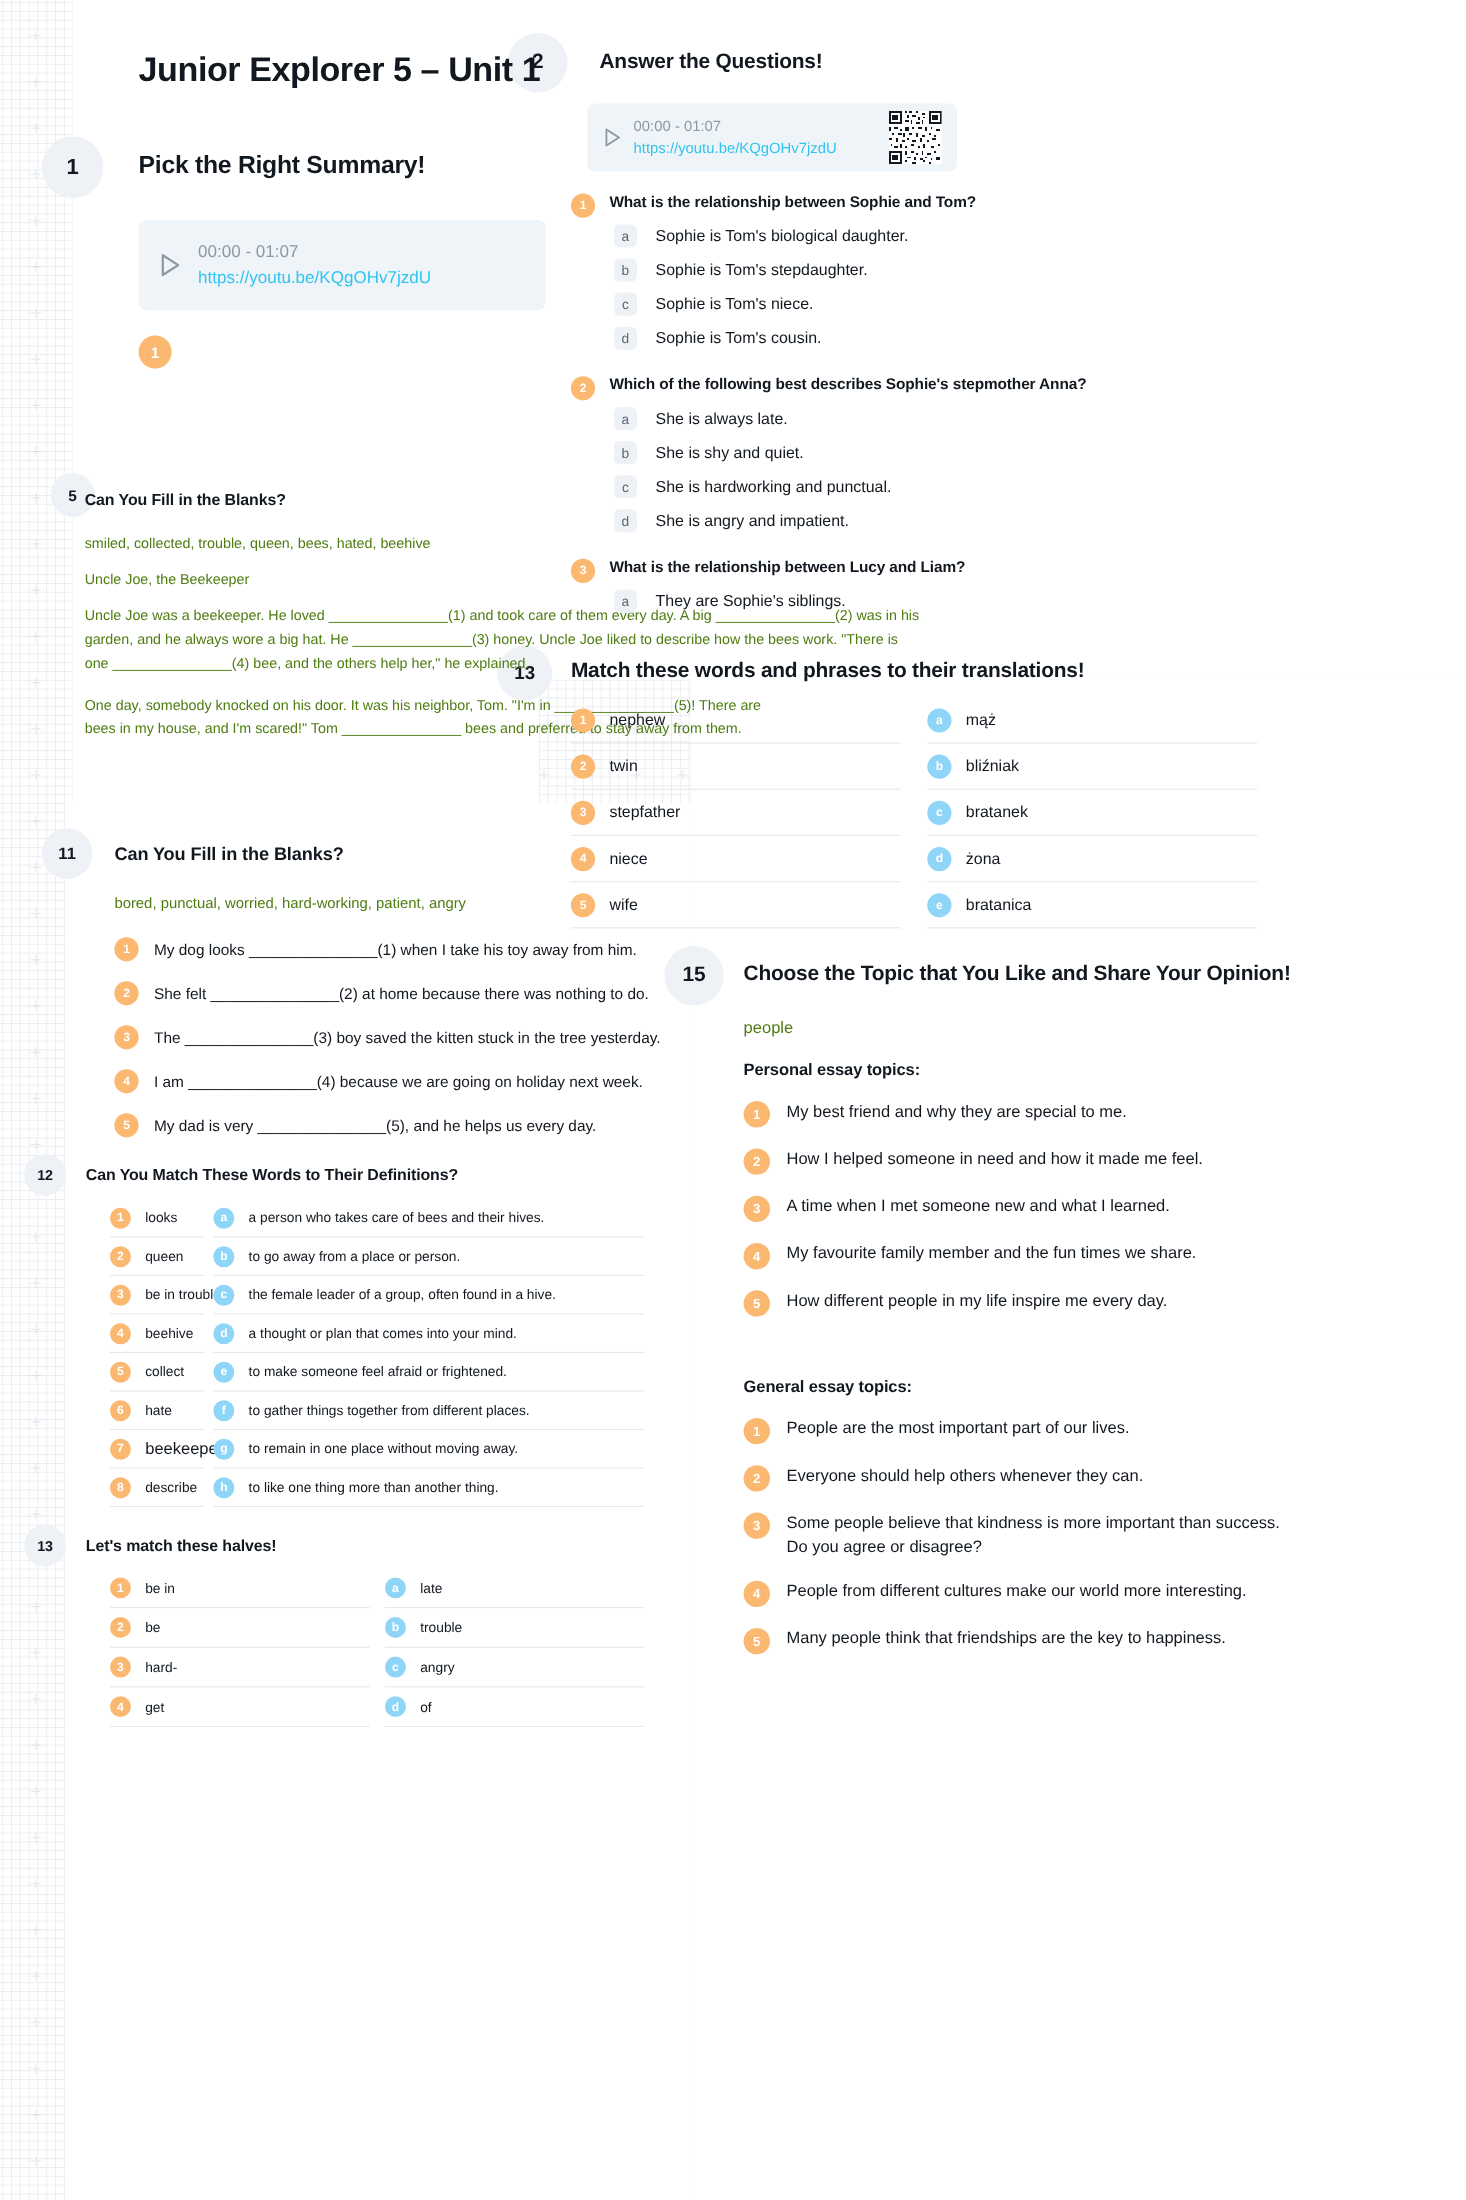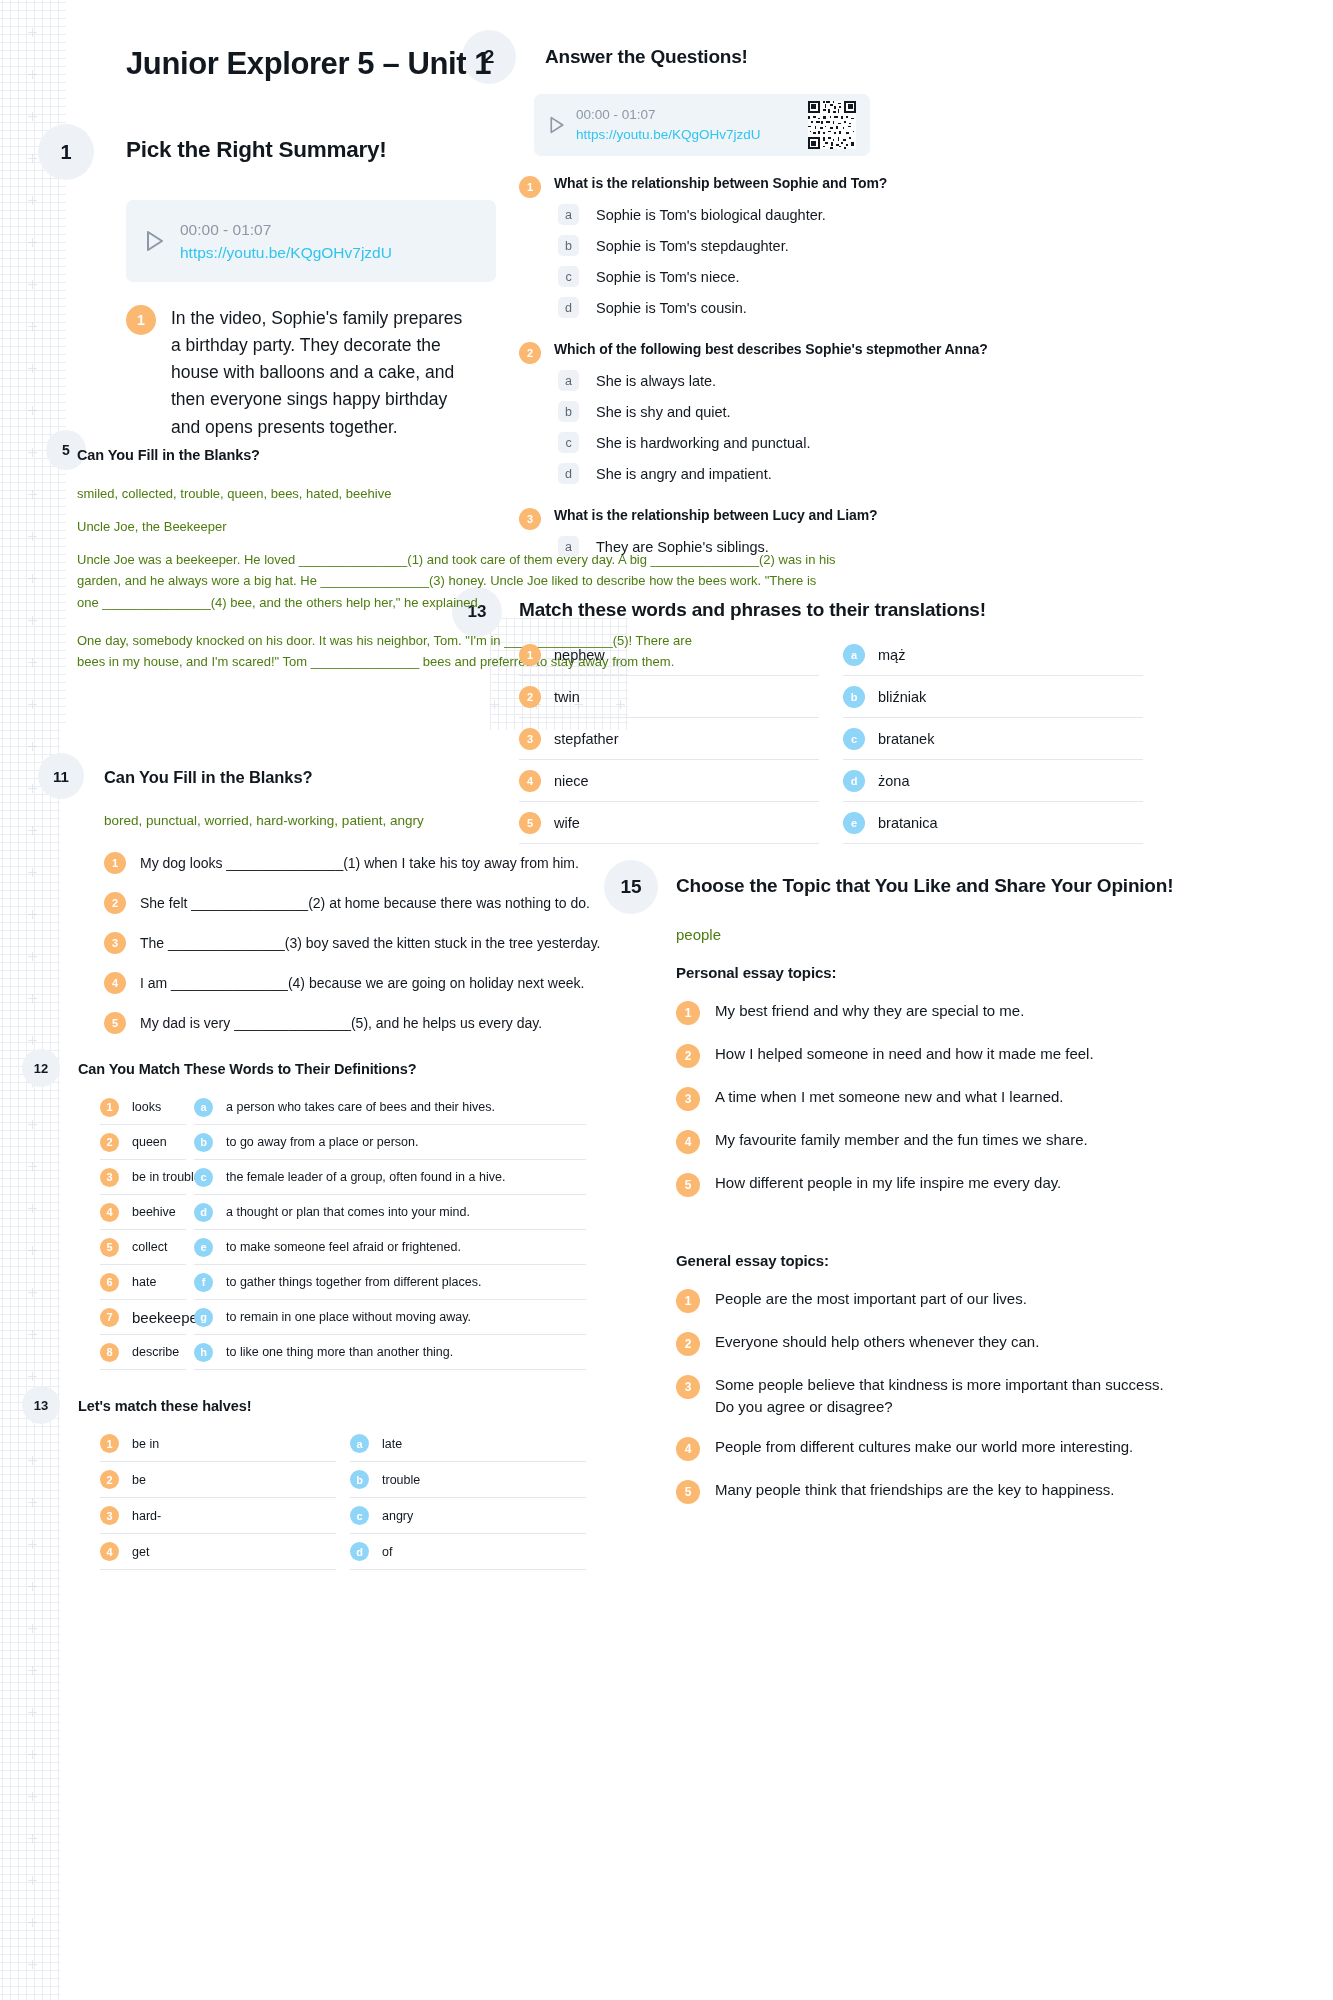--- a/index.html
+++ b/index.html
@@ -276,21 +276,20 @@
     <path d="M4 3 L18 12 L4 21 Z" fill="none" stroke="#8d98a5" stroke-width="2" stroke-linejoin="round"></path>
   </svg>
   <div>
     <div class="media-time">00:00 - 01:07</div>
     <div class="media-url">https://youtu.be/KQgOHv7jzdU</div>
   </div>
 </div>
 
 <div class="row" style="position:absolute; left:126px; top:305px; width:340px; z-index:5;">
   <div class="bullet-o" style="width:30px;height:30px;font-size:14px;margin-right:15px;">1</div>
-  <div style="font-size:17.5px; line-height:1.55; width:300px;">In the video, Sophie's family prepares a birthday party. They decorate the house with balloons and a cake, and then everyone sings happy birthday and opens presents together.</div>
 </div>
 
 <div class="num-bubble" style="left:46px; top:430px; width:40px; height:40px; font-size:14px;">5</div>
 
 <h3 class="sec-title-sm" style="position:absolute; left:77px; top:447px; z-index:5;">Can You Fill in the Blanks?</h3>
 
 <div class="body-txt" style="position:absolute; left:77px; top:483px; width:430px; z-index:5;">smiled, collected, trouble, queen, bees, hated, beehive</div>
 
 <div class="body-txt" style="position:absolute; left:77px; top:516px; width:430px; z-index:5;">Uncle Joe, the Beekeeper</div>
 

